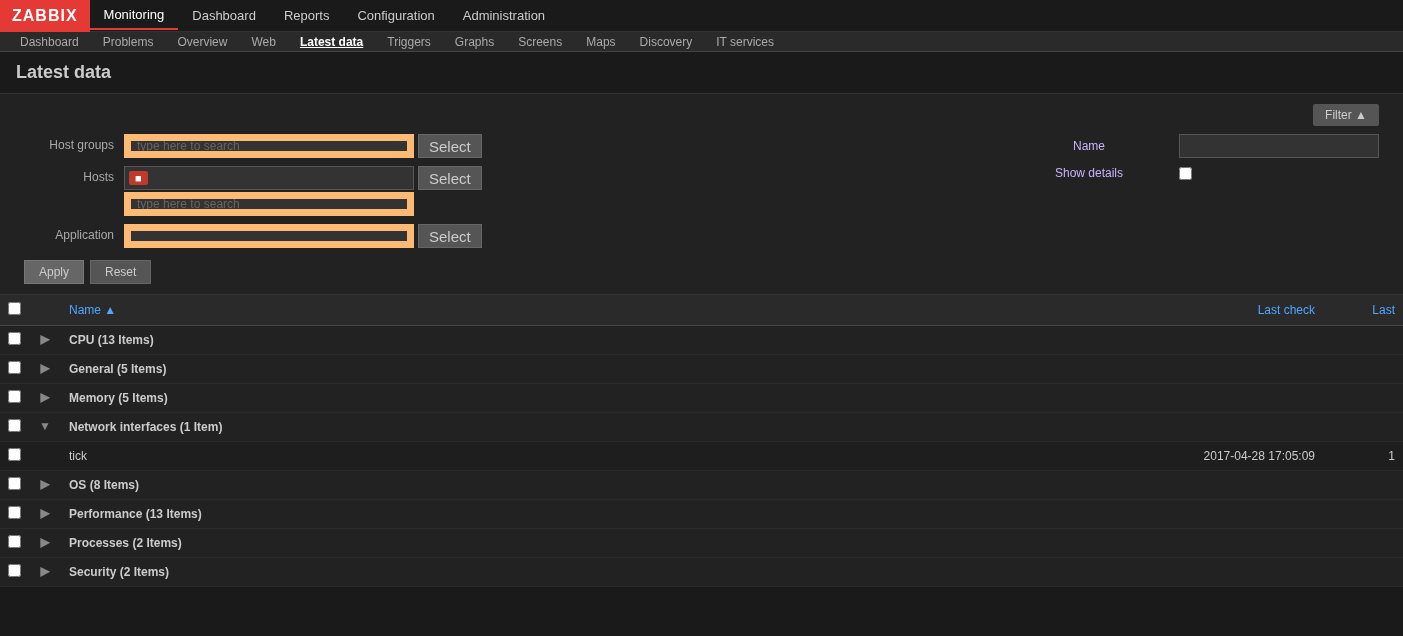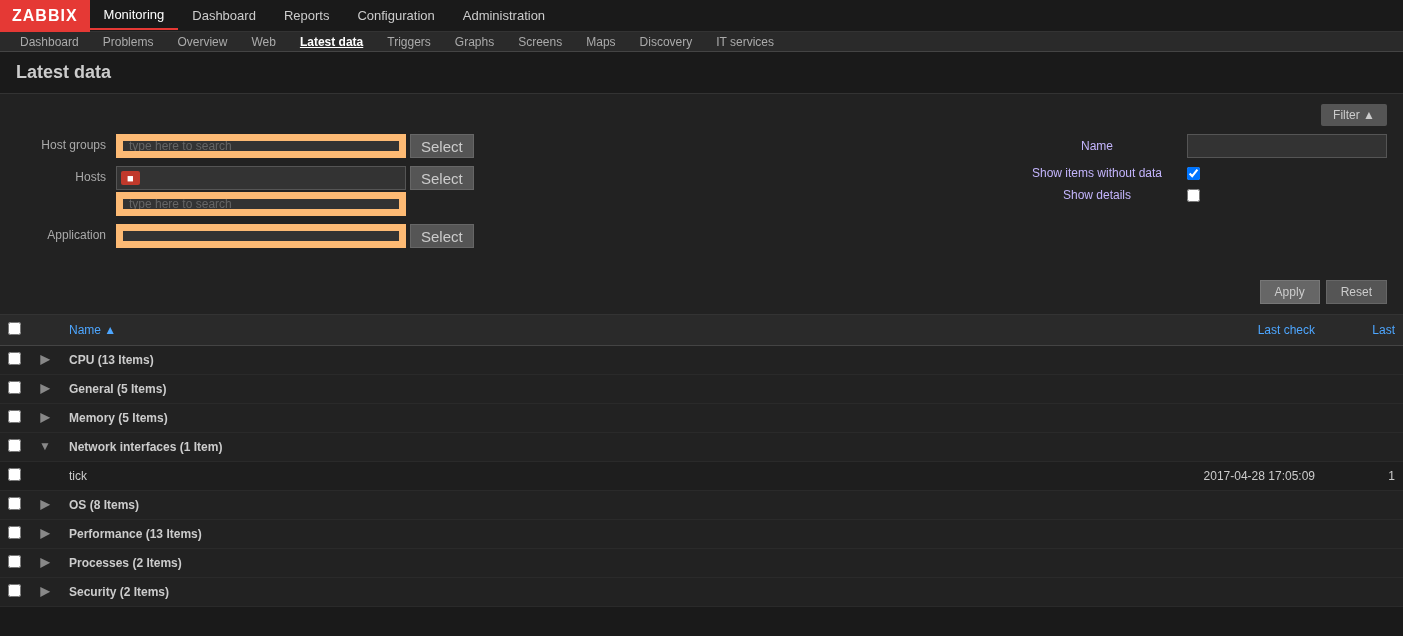--- a/index.html
+++ b/index.html
@@ -17,37 +17,37 @@
     .sub-nav { background: #2a2a2a; display: flex; align-items: center; height: 20px; padding: 0 8px; border-bottom: 1px solid #444; }
     .sub-nav-items { display: flex; list-style: none; }
     .sub-nav-items li { padding: 0 12px; height: 30px; display: flex; align-items: center; cursor: pointer; color: #aaa; font-size: 12px; }
     .sub-nav-items li.active { color: white; text-decoration: underline; font-weight: bold; }
 
     
     .page-title-bar { background: #1a1a1a; padding: 10px 16px; border-bottom: 1px solid #333; }
     .page-title { color: #ccc; font-size: 18px; font-weight: bold; }
 
     
-    .filter-section { background: #222; padding: 10px 16px; border-bottom: 1px solid #333; }
+    .filter-section { background: #222; padding: 10px 24px; border-bottom: 1px solid #333; }
     .filter-header { display: flex; justify-content: flex-end; margin-bottom: 8px; }
     .filter-toggle { background: #555; color: #ccc; border: none; padding: 4px 12px; cursor: pointer; font-size: 12px; border-radius: 2px; }
     .filter-body { display: flex; gap: 40px; }
     .filter-left { flex: 1; }
     .filter-right { flex: 0 0 300px; }
     .filter-row { display: flex; align-items: flex-start; margin-bottom: 8px; }
     .filter-label { color: #aaa; font-size: 12px; text-align: right; padding-right: 10px; width: 100px; padding-top: 4px; }
     .filter-input { background: #333; border: 7px solid #fdba74; color: #ccc; padding: 3px 6px; font-size: 12px; width: 290px; height: 24px; }
     .filter-input::placeholder { color: #666; }
     .select-btn { background: #555; color: #ccc; border: 1px solid #666; padding: 3px 10px; cursor: pointer; font-size: 15px; height: 24px; white-space: nowrap; }
     .filter-row-inline { display: flex; align-items: center; gap: 4px; }
     .hosts-token { background: #c0392b; color: white; padding: 2px 8px; font-size: 11px; border-radius: 2px; display: inline-block; }
     .filter-right-row { display: flex; align-items: center; margin-bottom: 8px; }
     .filter-right-label { color: #c4b5fd; font-size: 12px; text-align: center; padding-right: 10px; width: 170px; }
     .filter-text-input { background: #333; border: 1px solid #555; color: #ccc; padding: 3px 6px; font-size: 12px; width: 200px; height: 24px; }
-    .filter-actions { display: flex; justify-content: flex-end; gap: 6px; margin-top: 24px; padding-right: 0; }
+    .filter-actions { display: flex; gap: 6px; margin-top: 4px; padding-right: 0; }
     .apply-btn { background: #666; color: #ccc; border: 1px solid #777; padding: 4px 14px; cursor: pointer; font-size: 12px; }
     .reset-btn { background: #555; color: #ccc; border: 1px solid #666; padding: 4px 14px; cursor: pointer; font-size: 12px; }
 
     
     .table-section { background: #1a1a1a; }
     .data-table { width: 100%; border-collapse: collapse; }
     .data-table th { background: #2a2a2a; color: #4da6ff; font-size: 12px; padding: 7px 8px; text-align: left; border-bottom: 1px solid #444; font-weight: normal; }
     .data-table th.sortable { cursor: pointer; margin-top: 33px; }
     .data-table td { padding: 6px 8px; border-bottom: 1px solid #2a2a2a; font-size: 12px; color: #ccc; }
     .group-row td { background: #222; }
@@ -130,24 +130,20 @@
         </div>
       </div>
     </div>
     <div class="filter-right">
 
       <div class="filter-right-row">
         <div class="filter-right-label">Name</div>
         <input class="filter-text-input" type="text" style="">
       </div>
 
-      <div class="filter-right-row">
-        <div class="filter-right-label">Show items without data</div>
-        <input type="checkbox" checked="" style="">
-      </div>
 
       <div class="filter-right-row">
         <div class="filter-right-label">Show details</div>
         <input type="checkbox" style="">
       </div>
     </div>
   </div>
   <div class="filter-actions">
     <button class="apply-btn">Apply</button>
     <button class="reset-btn">Reset</button>

